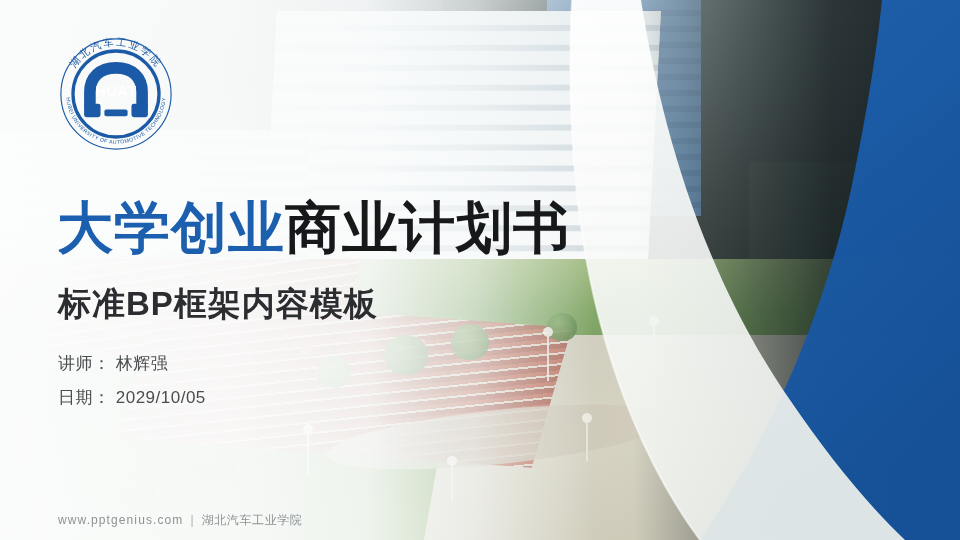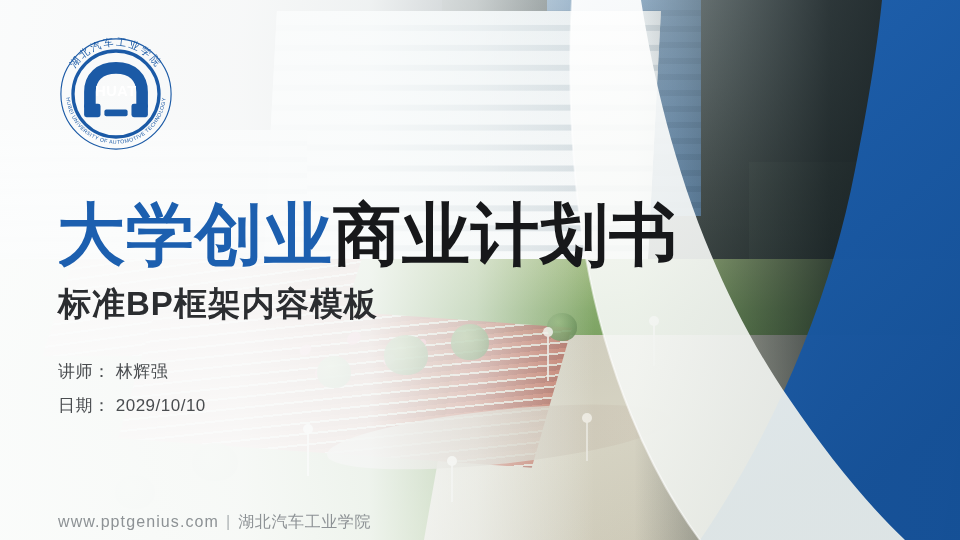--- a/index.html
+++ b/index.html
@@ -191,50 +191,50 @@
 
   
   .logo {
     position: absolute;
     left: 58px; top: 36px;
     width: 116px; height: 116px;
   }
   .title {
     position: absolute;
     left: 57px; top: 198px;
-    font-size: 68px;
+    font-size: 56px;
     font-weight: 700;
     letter-spacing: 1px;
     line-height: 1.08;
     white-space: nowrap;
   }
   .title .blue { color: #1c5faf; }
   .title .dark { color: #17181a; }
   .subtitle {
     position: absolute;
     left: 58px; top: 282px;
     font-size: 33px;
     font-weight: 700;
     color: #2b2d30;
     letter-spacing: 1px;
     white-space: nowrap;
   }
   .meta {
     position: absolute;
-    left: 58px; top: 355px;
+    left: 58px; top: 347px;
     font-size: 17px;
     color: #4a4d50;
     line-height: 2.0;
     letter-spacing: .5px;
   }
   .meta div { white-space: nowrap; }
   .footer {
     position: absolute;
     left: 58px; top: 512px;
-    font-size: 16px;
+    font-size: 12px;
     color: #8d9295;
     letter-spacing: 1.1px;
     white-space: nowrap;
   }
   .footer .sep { margin: 0 7px; color: #aeb3b5; }
   .footer .cn { letter-spacing: .6px; }
 </style>
 </head>
 <body>
 
@@ -328,20 +328,20 @@
       </text>
     </svg>
   </div>
 
   <div class="title"><span class="blue">大学创业</span><span class="dark">商业计划书</span></div>
 
   <div class="subtitle">标准BP框架内容模板</div>
 
   <div class="meta">
     <div>讲师： 林辉强</div>
-    <div>日期： 2029/10/10</div>
+    <div>日期： 2029/10/05</div>
   </div>
 
   <div class="footer">
     <span>www.pptgenius.com</span><span class="sep">|</span><span class="cn">湖北汽车工业学院</span>
   </div>
 
 </div>
 
 </body></html>

